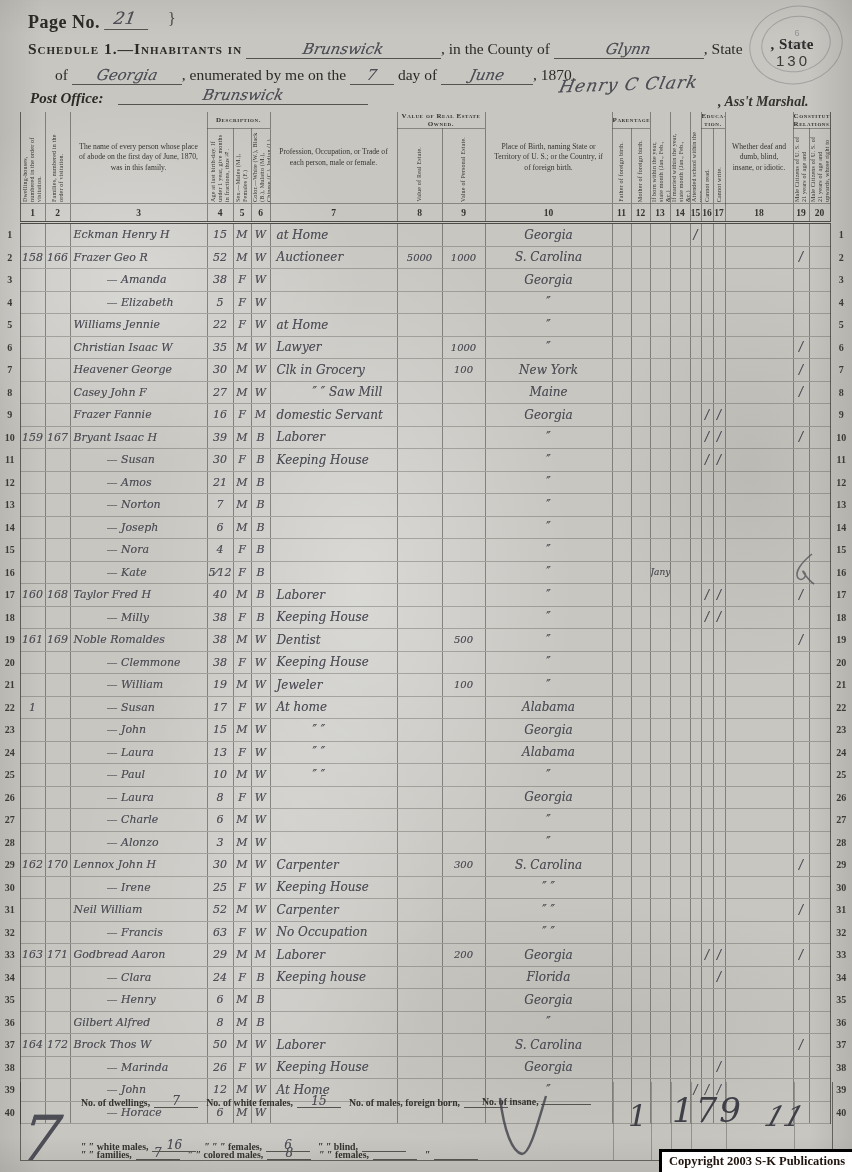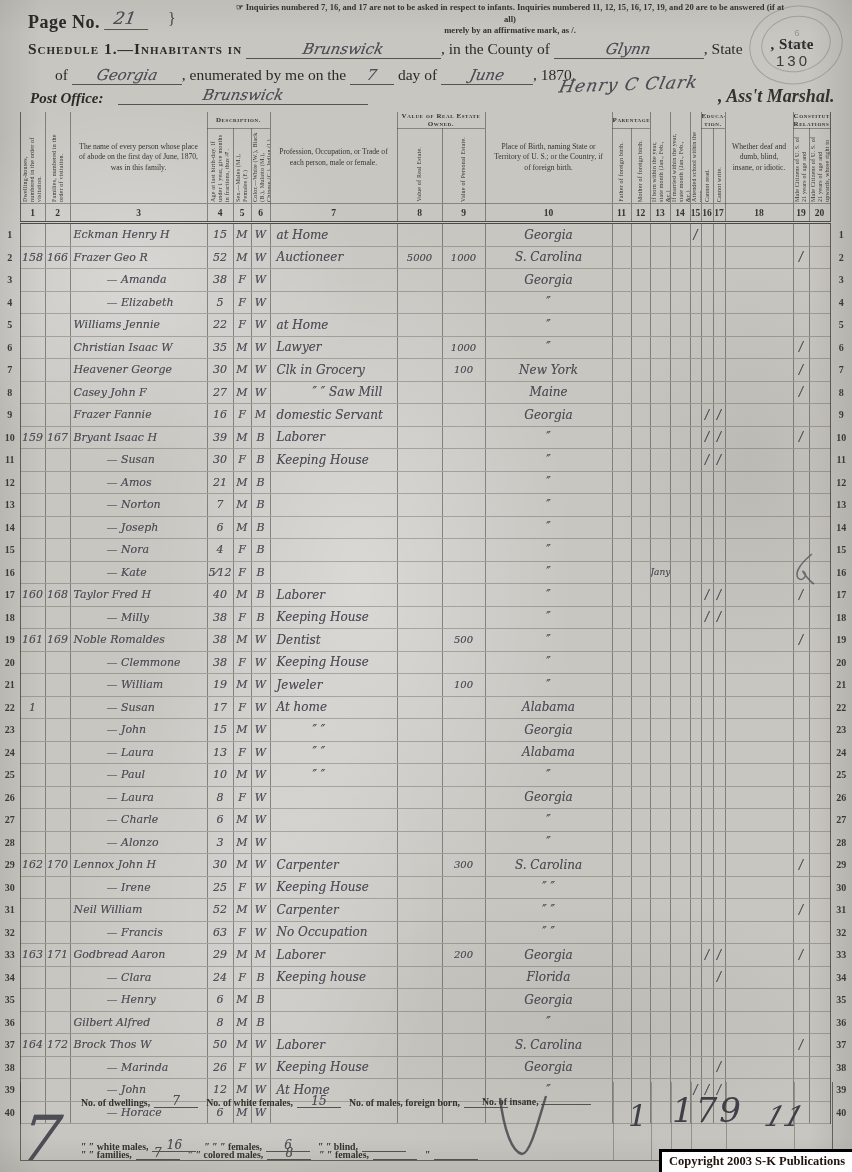--- a/index.html
+++ b/index.html
@@ -26,21 +26,21 @@
   #sched-line{left:28px;top:40px;width:800px;font-size:15.5px;}
   .sc{font-variant:small-caps;letter-spacing:1px;font-weight:bold;}
   .blank{display:inline-block;border-bottom:1px solid #55534e;text-align:center;vertical-align:baseline;}
   .hval{font-size:15px;transform:skewX(-12deg);display:inline-block;}
   #line2{left:55px;top:66px;width:740px;font-size:15.5px;}
   #stamp-state{right:38px;top:36px;font-size:15px;font-weight:bold;letter-spacing:.5px;}
   #stamp-130{right:42px;top:52px;font-size:15px;letter-spacing:3px;color:#3c3b36;font-family:"Liberation Sans",sans-serif;}
   #postoffice{left:30px;top:90px;font-size:15px;font-style:italic;font-weight:bold;}
   #po-line{left:118px;top:86px;width:250px;border-bottom:1px solid #55534e;height:18px;text-align:center;}
   #signature{left:560px;top:74px;font-size:17px;transform:skewX(-14deg) rotate(-2deg);letter-spacing:1px;}
-  #marshal{left:718px;top:86px;font-size:18px;font-style:italic;font-weight:bold;color:#34332e;}
+  #marshal{left:718px;top:94px;font-size:14px;font-style:italic;font-weight:bold;color:#34332e;}
   #stamp{left:745px;top:4px;width:104px;height:86px;opacity:.55;}
   #stamp .ring{position:absolute;border:1.5px solid rgba(85,85,95,.6);border-radius:50%;}
   #stamp .r1{left:4px;top:2px;width:92px;height:76px;transform:rotate(-12deg);}
   #stamp .r2{left:16px;top:12px;width:68px;height:54px;transform:rotate(-12deg);}
   #stamp .stxt{position:absolute;left:0;width:100%;text-align:center;font-size:9px;color:rgba(80,80,92,.8);font-family:"Liberation Sans",sans-serif;}
   
   #tablewrap{left:0;top:112px;width:852px;}
   table{border-collapse:collapse;table-layout:fixed;width:852px;}
   td{padding:0;overflow:hidden;vertical-align:middle;}
   td.b{border-left:1px solid rgba(70,68,63,.55);}
@@ -81,24 +81,20 @@
   svg.scrib{position:absolute;overflow:visible;}
 </style>
 </head>
 <body>
 
 <div id="page">
 
   <div class="abs printed" id="pageno">Page No.</div>
   <div class="abs hw" id="pageno-val">21</div>
   <div class="abs" id="pageno-brace">}</div>
-  <div class="abs printed" id="topnote">
-    <span>☞ Inquiries numbered 7, 16, and 17 are not to be asked in respect to infants.  Inquiries numbered 11, 12, 15, 16, 17, 19, and 20 are to be answered (if at all)</span><br>
-    <span>merely by an affirmative mark, as /.</span>
-  </div>
 
   <div class="abs printed" id="sched-line">
     <span class="sc">Schedule 1.—Inhabitants in</span>
     <span class="blank" style="width:195px;"><span class="hw hval">Brunswick</span></span><span>, in the County of</span>
     <span class="blank" style="width:150px;"><span class="hw hval">Glynn</span></span><span>, State</span>
   </div>
 
   <div class="abs printed" id="line2">
     <span>of</span>
     <span class="blank" style="width:110px;"><span class="hw hval">Georgia</span></span><span>, enumerated by me on the</span>

